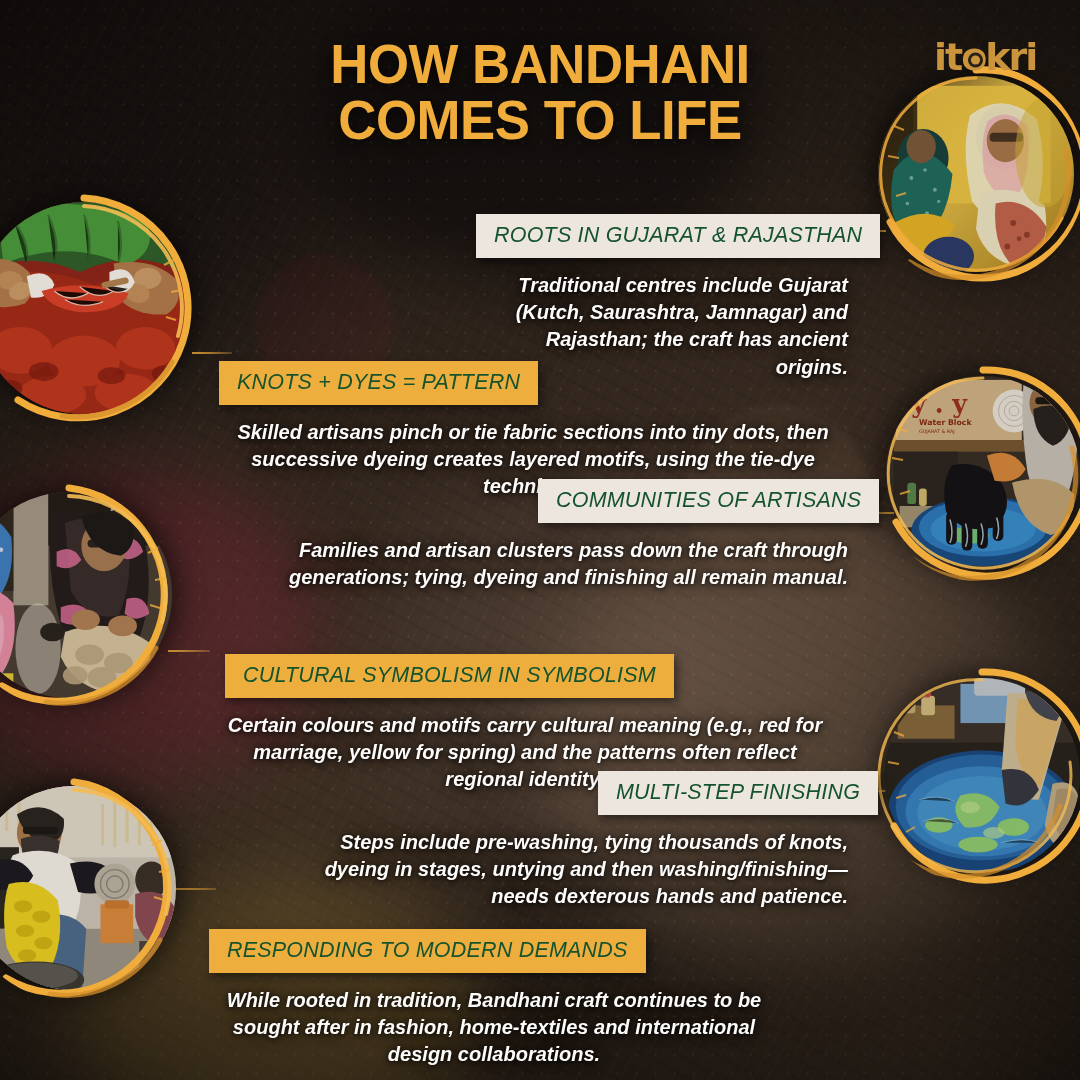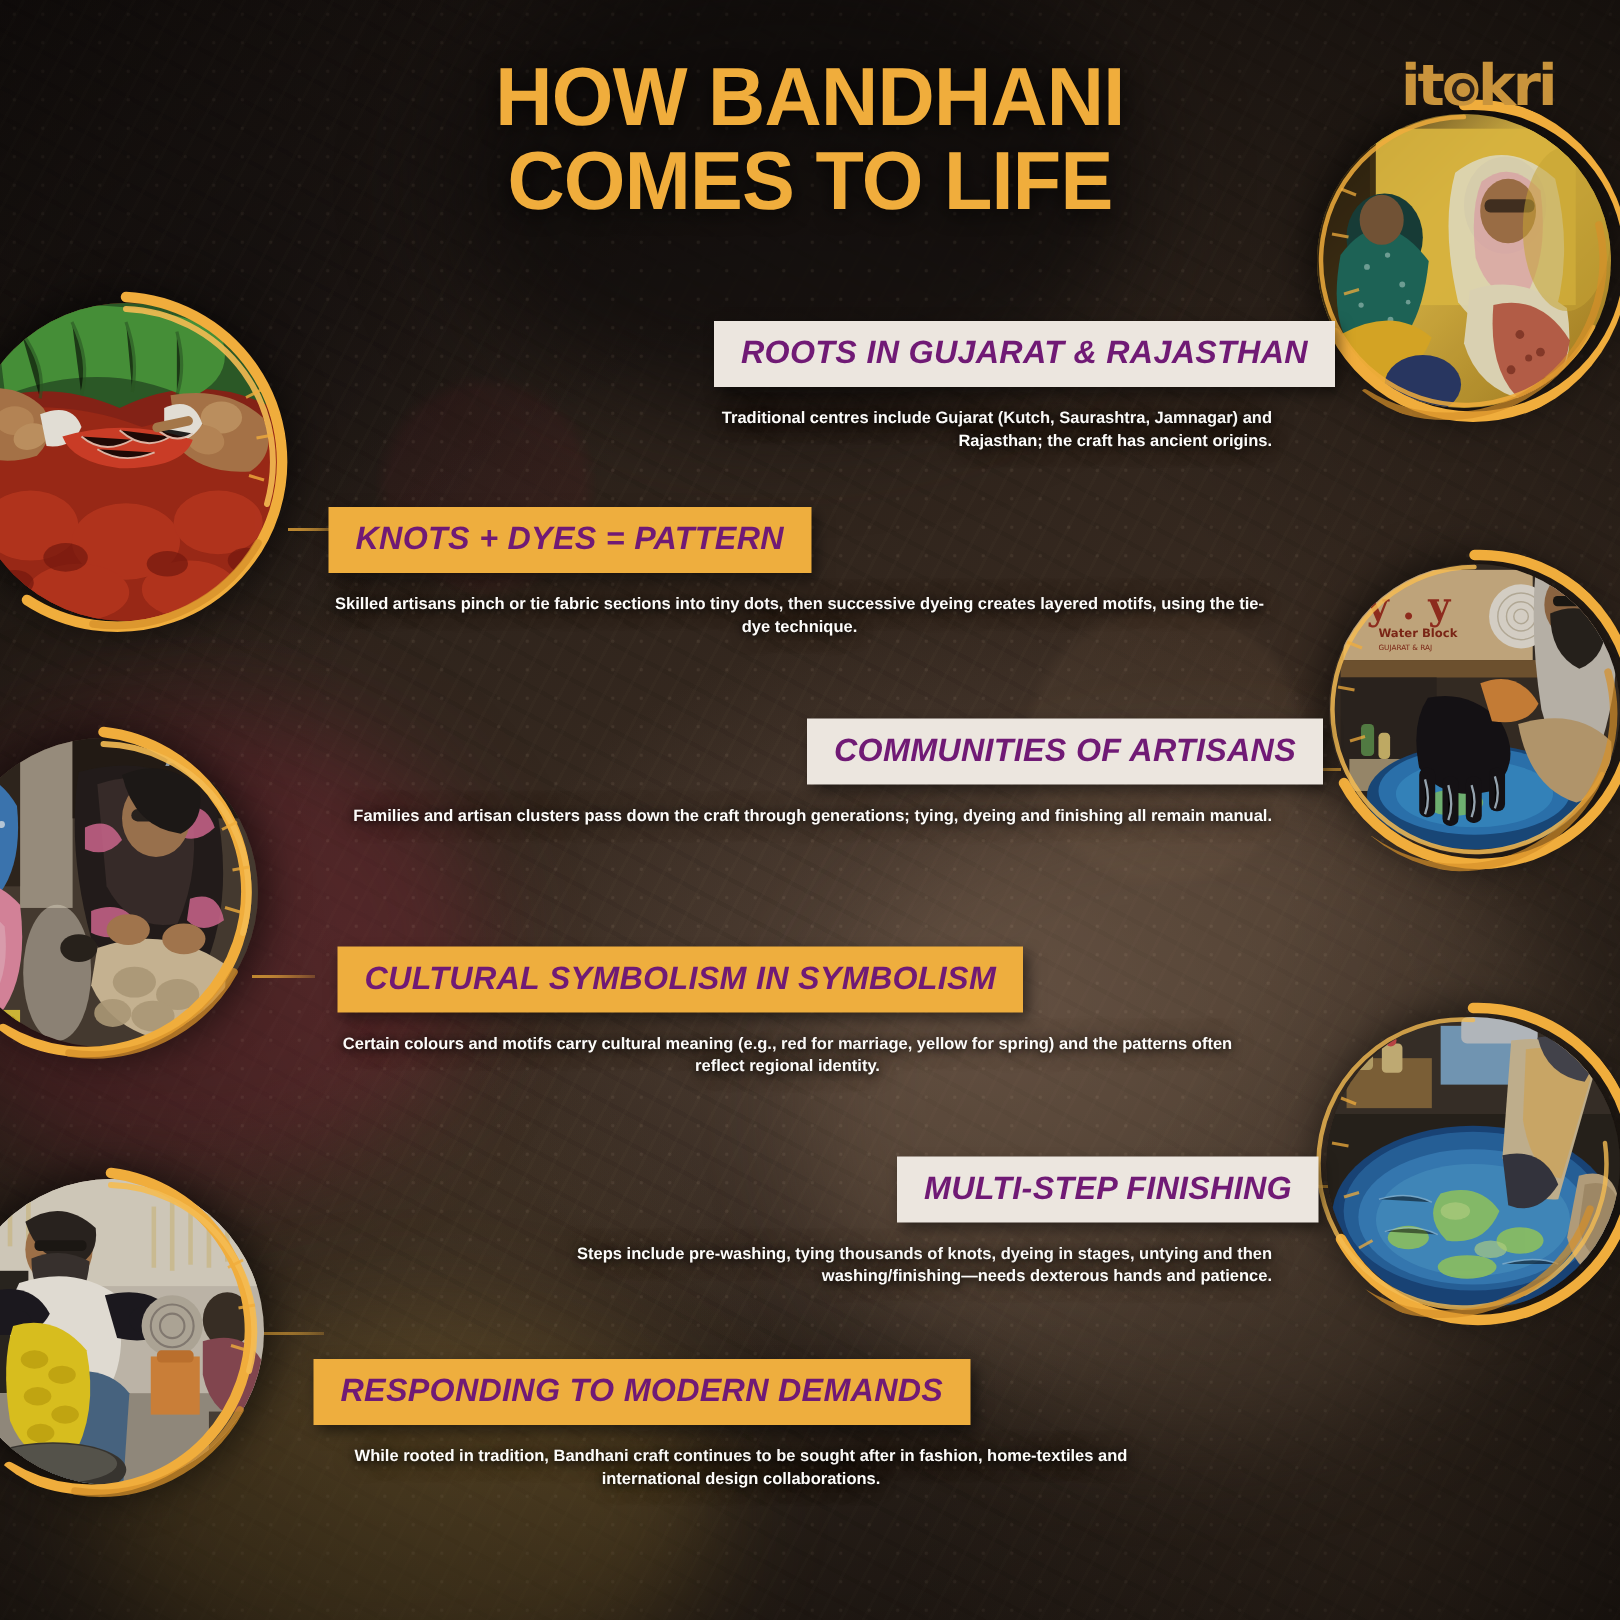--- a/index.html
+++ b/index.html
@@ -76,33 +76,34 @@
     background:linear-gradient(90deg, rgba(240,173,60,.95), rgba(240,173,60,.25));
     z-index:3;
   }
   .conn.rev{ background:linear-gradient(270deg, rgba(240,173,60,.95), rgba(240,173,60,.25)); }
 
   
   .sec{ position:absolute; z-index:7; }
   .badge{
     display:inline-block;
     padding:9px 18px 10px;
-    font-size:21.5px; font-weight:bold; font-style:italic;
+    font-size:21.5px; font-weight:normal; font-style:italic;
     letter-spacing:.2px;
-    color:#701a75;
+    color:#14532d;
     white-space:nowrap;
     box-shadow:3px 4px 9px rgba(0,0,0,.5);
   }
   .badge.cream{ background:#ece6df; }
-  .badge.amber{ background:#eeae3e; }
+  .badge.amber{ background:#eeae3e;margin-top:23px; }
   .body{
     margin-top:14px;
-    font-size:11px; line-height:1.36; font-weight:bold;
+    font-size:20px; line-height:1.36; font-weight:bold;
     color:#fdfcfa;
     text-shadow:0 1px 5px rgba(0,0,0,.85), 0 0 14px rgba(0,0,0,.6);
+    font-style:italic;
   }
   .ar{ text-align:right; }
   .al{ text-align:center; }
 </style>
 </head>
 <body>
 
 <div id="bg">
   <div class="bgbase"></div>
   <div class="bgfab"></div>

